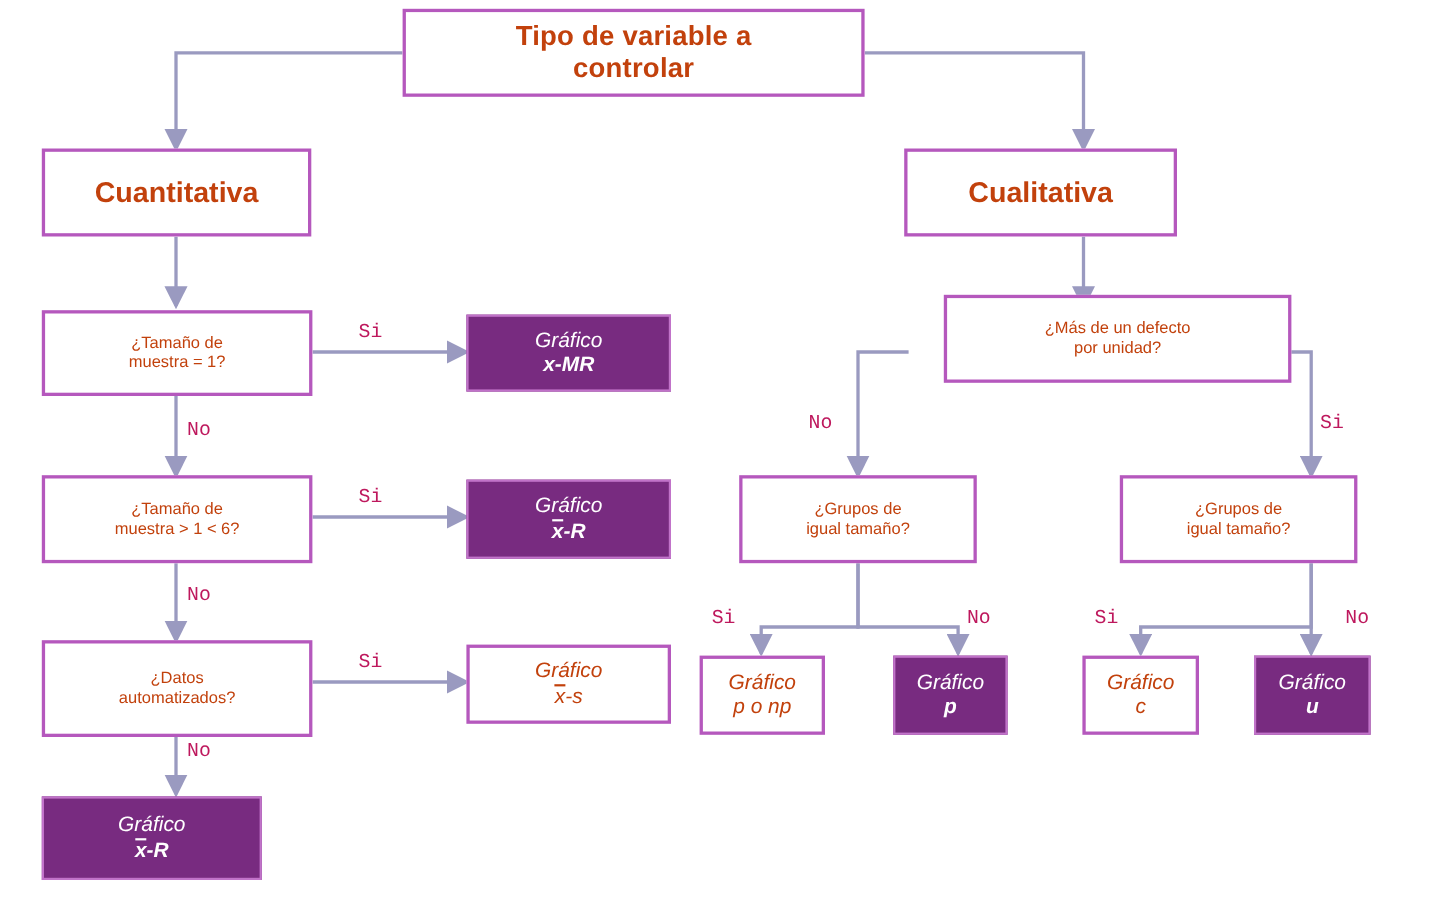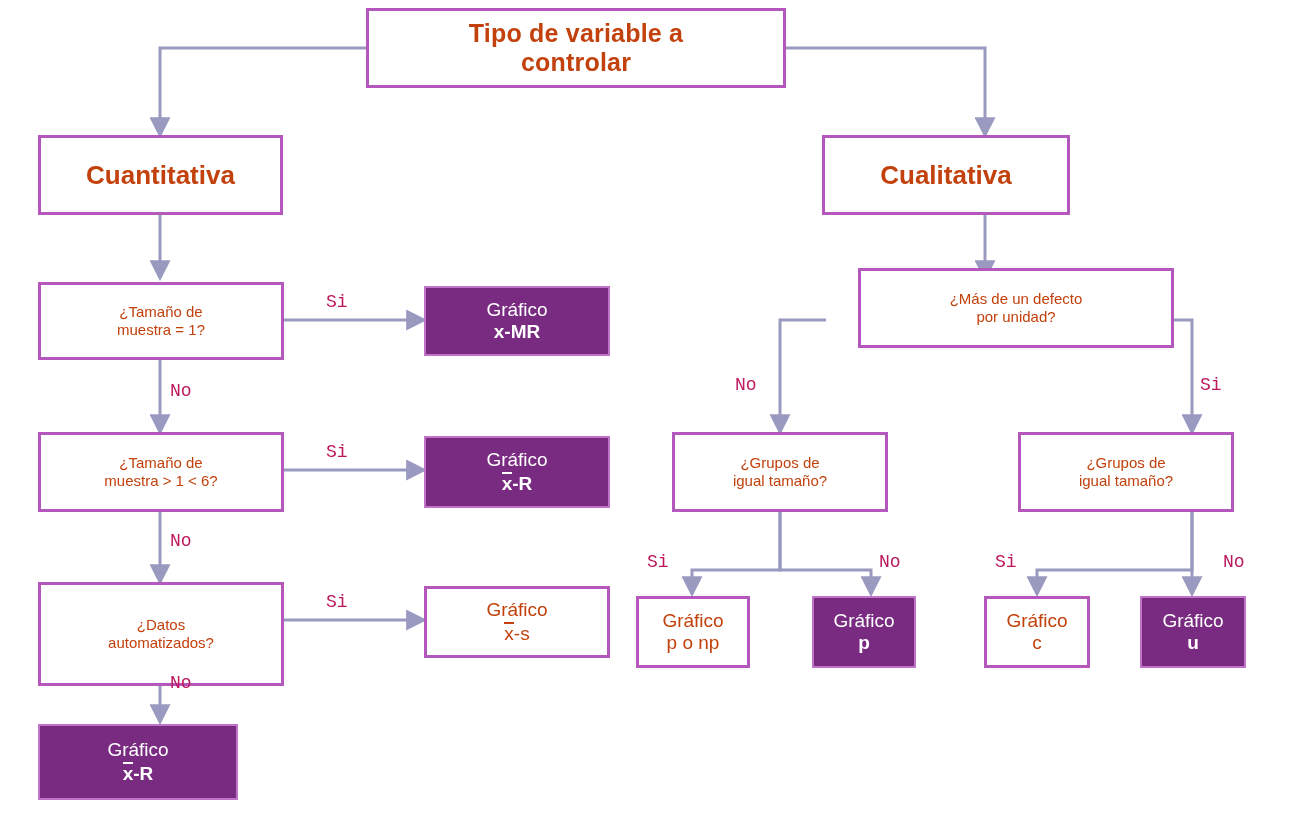--- a/index.html
+++ b/index.html
@@ -64,20 +64,21 @@
     font-size: 26px;
     font-weight: bold;
   }
   .t-q {
     font-size: 15px;
     font-weight: normal;
   }
   .t-r {
     font-size: 19px;
     font-weight: normal;
+    font-style: italic;
   }
 
   
   .elabel {
     position: absolute;
     font-size: 18px;
     color: #be185d;
     white-space: nowrap;
     font-family: Liberation Mono, monospace;
   }
@@ -151,21 +152,21 @@
 
   <div class="node n-white bw3 t-q" style="left:38px; top:432px; width:246px; height:80px;">
     <span class="txt">¿Tamaño de
 muestra &gt; 1 &lt; 6?</span>
   </div>
 
   <div class="node n-fill bw2 t-r" style="left:424px; top:436px; width:186px; height:72px;">
     <span class="txt"><span>Gráfico</span><br><b><span class="obar">x</span><span>-R</span></b></span>
   </div>
 
-  <div class="node n-white bw3 t-q" style="left:38px; top:582px; width:246px; height:104px;">
+  <div class="node n-white bw3 t-q" style="left:38px; top:582px; width:246px; height:88px;">
     <span class="txt">¿Datos
 automatizados?</span>
   </div>
 
   <div class="node n-white bw3 t-r" style="left:424px; top:586px; width:186px; height:72px;">
     <span class="txt"><span>Gráfico</span><br><span class="obar">x</span><span>-s</span></span>
   </div>
 
   <div class="node n-fill bw2 t-r" style="left:38px; top:724px; width:200px; height:76px;">
     <span class="txt"><span>Gráfico</span><br><b><span class="obar">x</span><span>-R</span></b></span>

